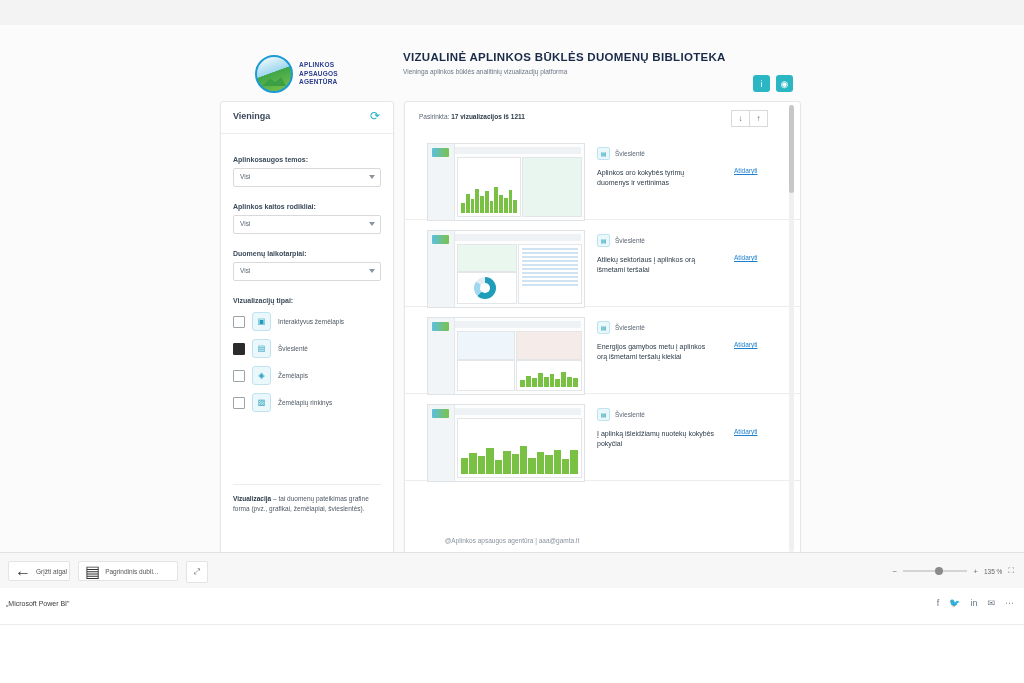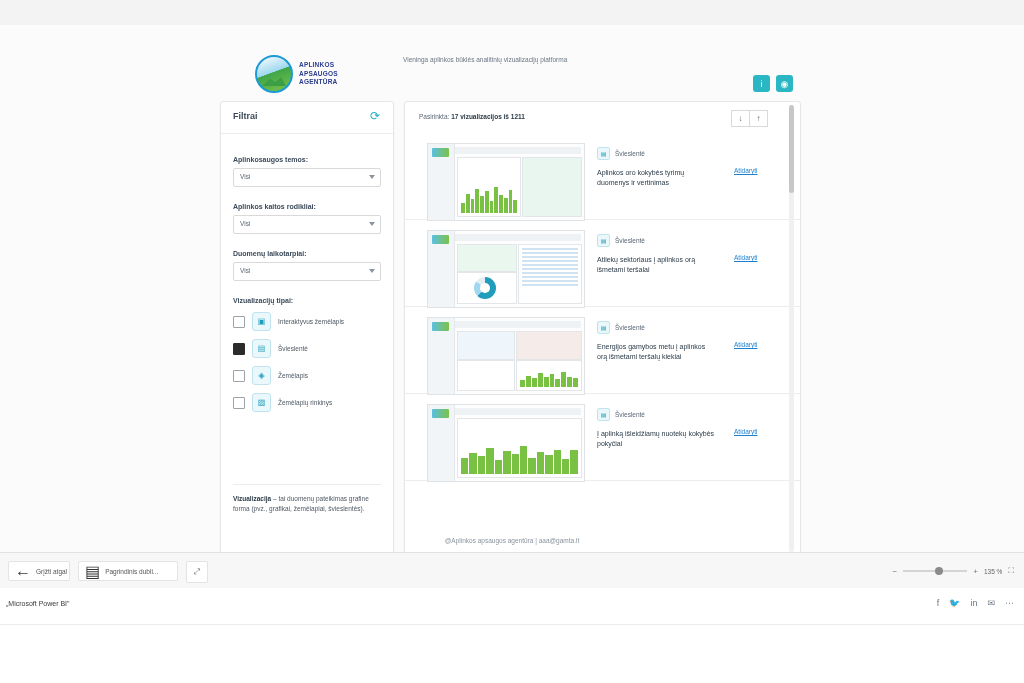--- a/index.html
+++ b/index.html
@@ -466,31 +466,32 @@
     <div class="report-header">
       <div class="logo">
         <div class="logo-mark"></div>
         <div class="logo-text">
           <div>APLINKOS</div>
           <div>APSAUGOS</div>
           <div>AGENTŪRA</div>
         </div>
       </div>
       <div class="title-block">
+        <div class="report-title">VIZUALINĖ APLINKOS BŪKLĖS DUOMENŲ BIBLIOTEKA</div>
         <div class="report-sub">Vieninga aplinkos būklės analitinių vizualizacijų platforma</div>
       </div>
       <div class="hdr-buttons">
         <div class="hdr-btn">i</div>
         <div class="hdr-btn">◉</div>
       </div>
     </div>
 
     <div class="filters">
       <div class="filters-head">
-        <div class="filters-title">Filtrai</div>
+        <div class="filters-title">Vieninga</div>
         <div class="refresh-icon">⟳</div>
       </div>
 
       <div class="filter-group first">
         <div class="filter-label">Aplinkosaugos temos:</div>
         <div class="select">
           <div class="select-value">Visi</div>
           <div class="caret"></div>
         </div>
       </div>

